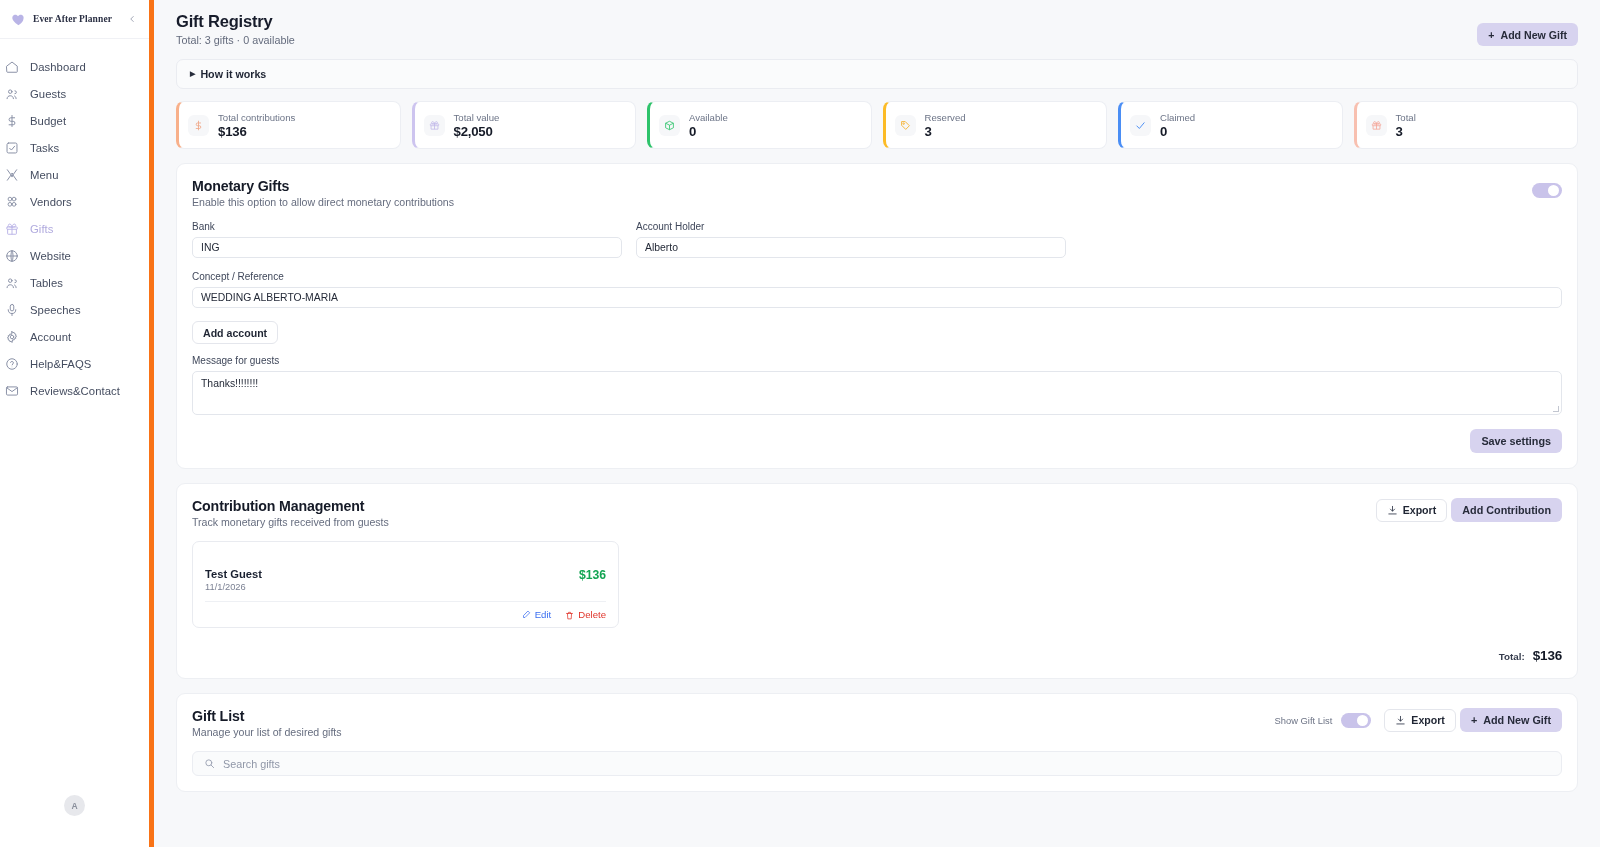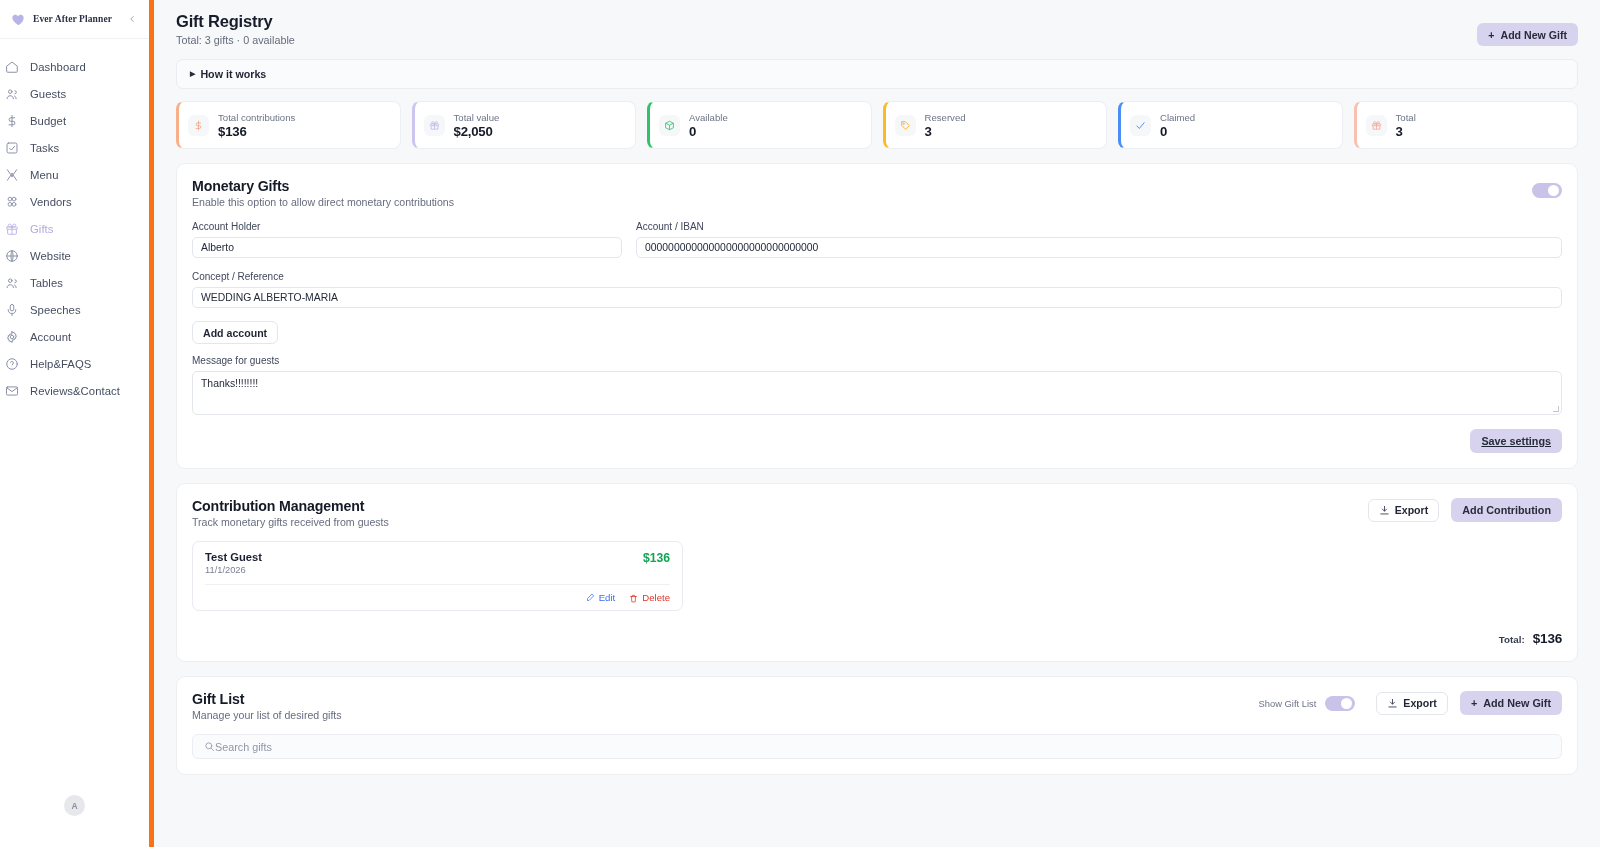--- a/index.html
+++ b/index.html
@@ -143,35 +143,35 @@
 
   .textarea {
     border: 1px solid #e3e6ec; border-radius: 5px; background: #fff;
     height: 44px; padding: 6px 8px; font-size: 10.4px; color: #242a38;
     position: relative; width: 100%;
   }
   .textarea .resize {
     position: absolute; right: 2px; bottom: 2px; width: 6px; height: 6px;
     border-right: 1.5px solid #c2c6d0; border-bottom: 1.5px solid #c2c6d0;
   }
-  .save-row { display: flex; justify-content: flex-end; margin-top: 14px; text-decoration: underline; }
+  .save-row { display: flex; justify-content: flex-end; margin-top: 14px; }
   .btn-lilac {
     background: #d7d3ef; color: #272b3a; border: none; border-radius: 6px;
     height: 24px; padding: 0 11px; font-size: 10.8px; font-weight: 700;
     cursor: pointer; font-family: inherit;
     display: inline-flex; align-items: center; gap: 6px;
   }
 
   .card-head-row { display: flex; align-items: flex-start; }
-  .card-head-actions { margin-left: auto; display: flex; align-items: center; gap: 12px; }
+  .card-head-actions { margin-left: auto; display: flex; align-items: center; gap: 4px; }
 
   .contrib-item {
-    margin-top: 13px; width: 491px;
+    margin-top: 13px; width: 427px;
     border: 1px solid #e9ebf0; border-radius: 7px;
-    padding: 9px 12px 0 12px;
+    padding: 26px 12px 0 12px;
   }
   .contrib-top { display: flex; align-items: flex-start; }
   .contrib-name { font-size: 11.2px; font-weight: 700; color: #192030; }
   .contrib-date { font-size: 9.3px; color: #7b8193; margin-top: 2px; }
   .contrib-amt { margin-left: auto; font-size: 12.2px; font-weight: 700; color: #12a452; }
   .contrib-actions {
     border-top: 1px solid #eef0f4; margin-top: 9px;
     height: 26px; display: flex; align-items: center; justify-content: flex-end; gap: 14px;
   }
   .link-edit { font-size: 9.6px; color: #3b6ff0; display: inline-flex; align-items: center; gap: 4px; cursor: pointer; }
@@ -184,21 +184,21 @@
 
   .showlist-lbl { font-size: 9.4px; color: #6c7385; margin-right: 2px; }
   .showlist-wrap {
     display: inline-flex; align-items: center; gap: 7px;
     height: 23px; padding: 0 9px 0 9px;
   }
 
   .search-box {
     margin-top: 13px; height: 25px; background: #fafbfc;
     border: 1px solid #ebedf2; border-radius: 6px;
-    display: flex; align-items: center; padding-left: 11px;
+    display: flex; align-items: center; gap: 8px; padding-left: 11px;
   }
   .search-box svg { width: 11px; height: 11px; display: block; color: #9aa1b2; }
   .search-ph { font-size: 10.8px; color: #9097a8; }
 </style>
 </head>
 <body>
 
 <div class="app">
 
   <aside class="sidebar">
@@ -461,27 +461,27 @@
 
       <section class="card">
         <div class="card-title">Monetary Gifts</div>
         <div class="card-sub">Enable this option to allow direct monetary contributions</div>
 
         <div class="toggle toggle-abs">
           <span class="knob"></span>
         </div>
 
         <div class="field-row">
+          <div class="field f-bank">
+            <span class="field-label">Bank</span>
+            <span class="input">ING</span>
+          </div>
           <div class="field f-holder">
             <span class="field-label">Account Holder</span>
             <span class="input">Alberto</span>
-          </div>
-          <div class="field f-iban">
-            <span class="field-label">Account / IBAN</span>
-            <span class="input">000000000000000000000000000000</span>
           </div>
         </div>
 
         <div class="field-row">
           <div class="field f-full">
             <span class="field-label">Concept / Reference</span>
             <span class="input">WEDDING ALBERTO-MARIA</span>
           </div>
         </div>
 

